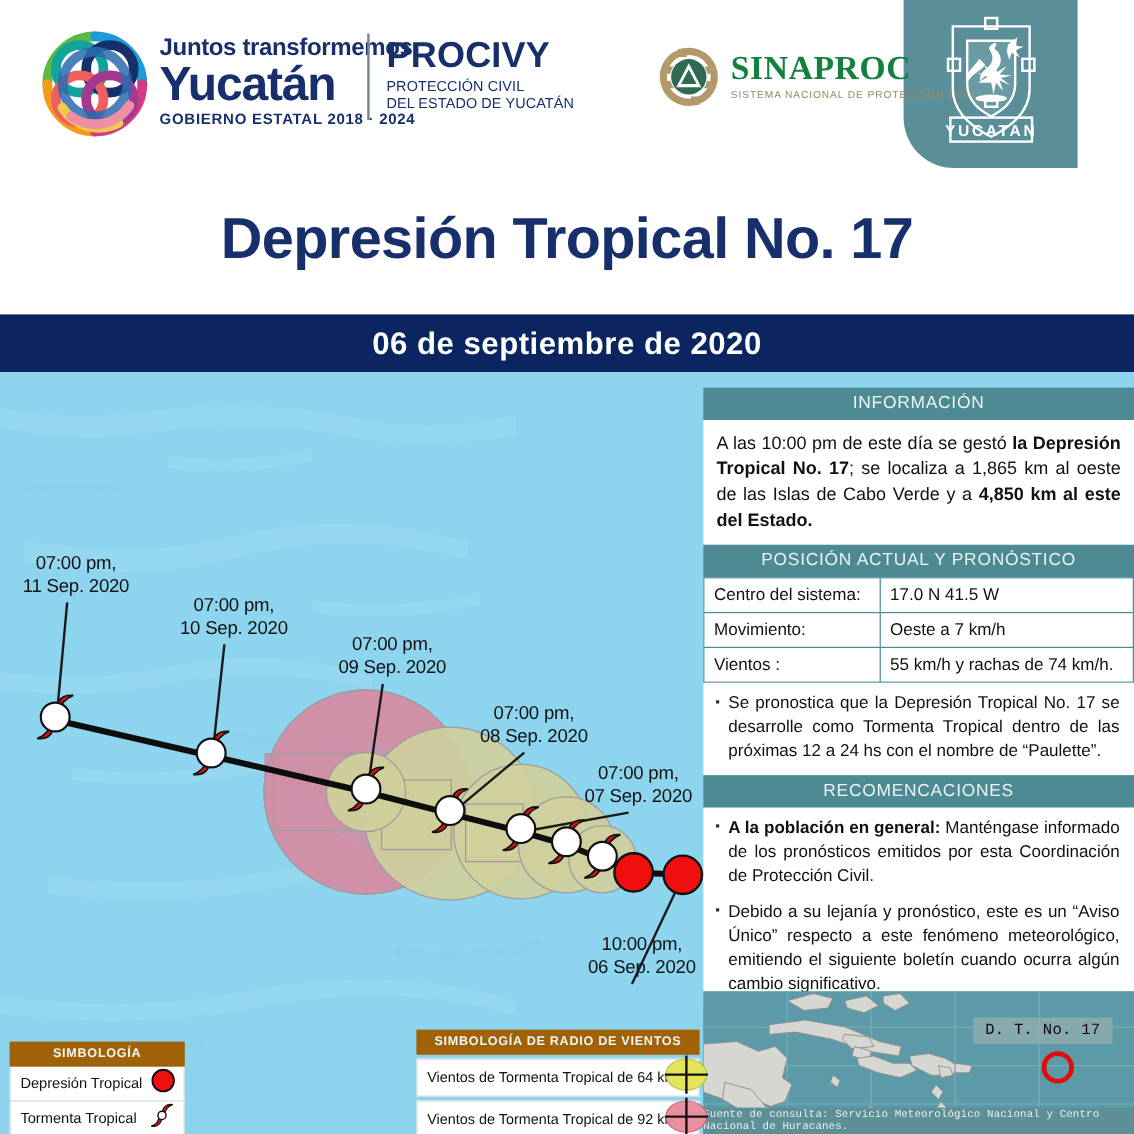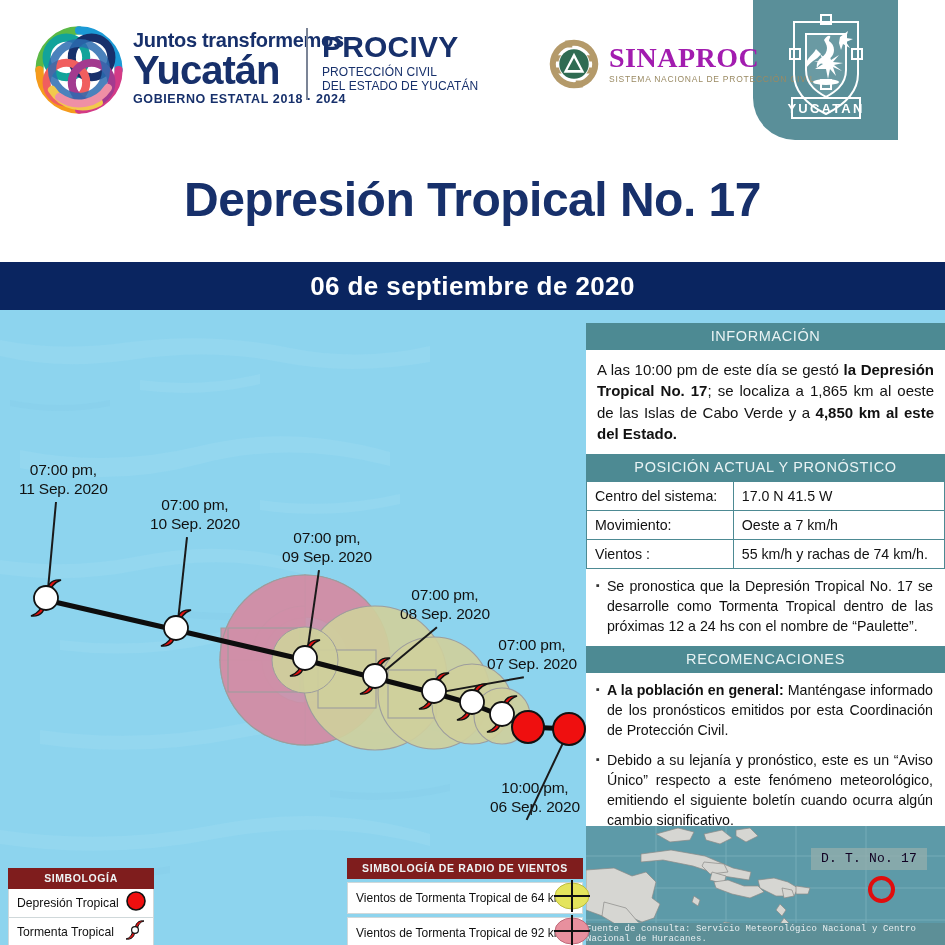--- a/index.html
+++ b/index.html
@@ -20,21 +20,21 @@
   .logo-yuc{position:absolute;left:34px;top:25px;width:90px;height:90px;}
   .yuc-text{position:absolute;left:133px;top:30px;}
   .yuc-juntos{font-size:20px;font-weight:bold;color:#17306b;letter-spacing:-0.3px;line-height:1;}
   .yuc-big{font-size:40px;font-weight:bold;color:#17306b;letter-spacing:-1px;line-height:0.95;margin-top:1px;}
   .yuc-gob{font-size:12.5px;font-weight:bold;color:#17306b;letter-spacing:0.6px;margin-top:3px;}
   .vsep{position:absolute;left:306px;top:28px;width:2px;height:72px;background:#7b8496;}
   .procivy{position:absolute;left:322px;top:32px;}
   .procivy-t{font-size:30px;font-weight:bold;color:#17306b;letter-spacing:0.2px;line-height:1;}
   .procivy-s{font-size:12px;color:#17306b;line-height:1.2;margin-top:3px;letter-spacing:0.1px;}
   .sinaproc{position:absolute;left:548px;top:38px;display:flex;align-items:center;gap:9px;}
-  .sinaproc-txt .s1{font-size:28px;font-weight:bold;color:#a21caf;letter-spacing:0.5px;line-height:1;font-family:"Liberation Serif",serif;}
+  .sinaproc-txt .s1{font-size:28px;font-weight:bold;color:#15803d;letter-spacing:0.5px;line-height:1;font-family:"Liberation Serif",serif;}
   .sinaproc-txt .s2{font-size:8.5px;color:#9a8a63;letter-spacing:0.75px;margin-top:2px;}
   .shield-wrap{position:absolute;right:18px;top:12px;width:108px;height:120px;}
 
   
   .title-area{position:absolute;left:0;top:150px;width:945px;height:110px;background:#fff;}
   .main-title{
     position:absolute;width:945px;top:22px;text-align:center;
     font-size:48px;font-weight:bold;color:#17306b;letter-spacing:-0.5px;
   }
   .date-bar{
@@ -101,21 +101,21 @@
   .mm-foot{
     position:absolute;left:0;bottom:0;width:100%;height:22px;background:#5d8f97;
     display:flex;align-items:center;justify-content:flex-end;
   }
   .mm-foot span{font-size:9px;color:#e6eef0;letter-spacing:0.1px;}
 
   
   .leg1{position:absolute;left:8px;top:868px;width:146px;}
   .leg2{position:absolute;left:347px;top:858px;width:236px;}
   .leg-head{
-    background:#7f1d1d;color:#eef5f6;text-align:center;
+    background:#a16207;color:#eef5f6;text-align:center;
     font-size:10.5px;font-weight:bold;letter-spacing:0.6px;padding:4px 12px 5px;
   }
   .leg-row{
     background:#fff;border:1px solid #cfd8da;border-top:none;
     height:28px;display:flex;align-items:center;padding:0 8px;position:relative;
   }
   .leg-row .lt{font-size:12.2px;color:#111;flex:1;}
   .leg-ic{position:absolute;right:6px;top:50%;transform:translateY(-50%);}
   .leg2 .leg-row{height:30px;margin-top:3px;border-top:1px solid #cfd8da;}
   .leg2 .lt{font-size:12px;}

